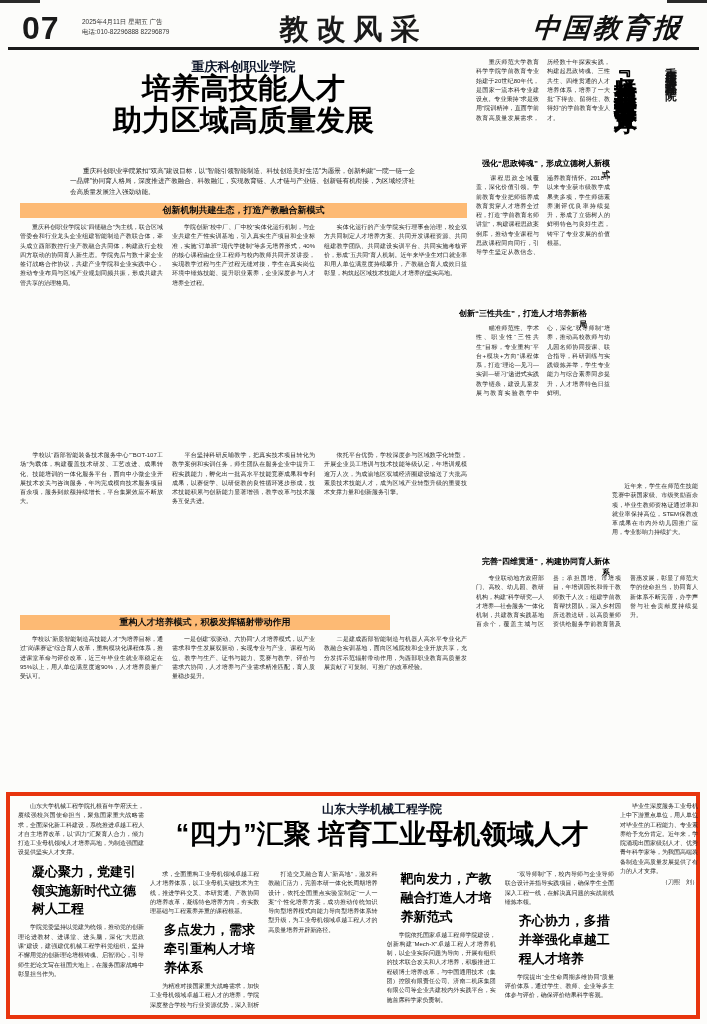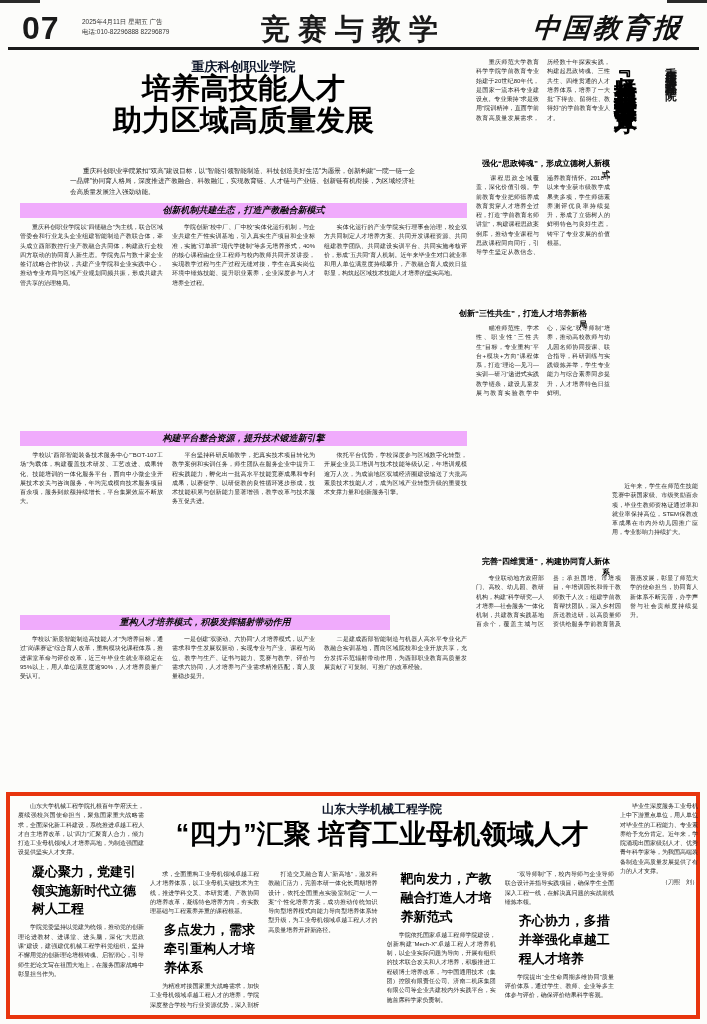--- a/index.html
+++ b/index.html
@@ -12,21 +12,21 @@
   .meta { font-size:6.5px; color:#333; line-height:1.6; }
   .section-title { font-size:29px; font-weight:bold; letter-spacing:8px; font-family:"DejaVu Serif", serif; }
   .masthead { font-size:27px; font-weight:bold; font-family:"DejaVu Serif", serif; font-style:italic; transform:skewX(-4deg); letter-spacing:3px; color:#111; }
   .header-rule { left:8px; top:47px; width:691px; height:2.5px; background:#1b1b1b; }
   .corner-mark { height:3px; background:#2a2a2a; top:0; }
 
   
   .kicker { font-size:13px; font-weight:bold; text-align:center; color:#0f172a; }
   .headline { font-weight:bold; text-align:center; color:#000; font-family:"Liberation Sans", sans-serif; }
   .lead { font-size:6.5px; line-height:1.6; text-align:justify; color:#222; }
-  .band { background:#f0abfc; text-align:center; font-weight:bold; font-size:9px; line-height:15px; color:#0d0d0d;font-style:italic; }
+  .band { background:#fdba74; text-align:center; font-weight:bold; font-size:9px; line-height:15px; color:#0d0d0d; }
   .cols { display:flex; gap:9px; overflow:hidden; }
   .cols > div { flex:1; }
   .col-text { font-size:6px; line-height:1.55; text-align:justify; color:#262626; overflow:hidden; }
   .subhead { font-size:13px; font-weight:bold; line-height:1.45; color:#000; margin:5px 0 4px 14px; }
   .rsubhead { font-size:8px; font-weight:bold; text-align:right; color:#000; }
 
   
   .v-headline { writing-mode:vertical-rl; font-size:23px; font-weight:bold; letter-spacing:2px; color:#000; }
   .v-kicker { writing-mode:vertical-rl; font-size:11.5px; font-weight:bold; letter-spacing:2px; color:#111; }
 
@@ -42,39 +42,38 @@
   <div class="abs corner-mark" style="left:0;width:40px;"></div>
   <div class="abs corner-mark" style="right:0;width:40px;"></div>
 
   <div class="abs" style="left:22px; top:10px;">
     <span class="pageno">07</span>
   </div>
   <div class="abs meta" style="left:82px; top:17px; width:170px;">
     <div>2025年4月11日 星期五 广告</div>
     <div>电话:010-82296888 82296879</div>
   </div>
-  <div class="abs section-title" style="left:0; top:10px; width:707px; text-align:center;">竞赛与教学</div>
+  <div class="abs section-title" style="left:0; top:10px; width:707px; text-align:center;">教改风采</div>
   <div class="abs masthead" style="right:24px; top:10px;">中国教育报</div>
   <div class="abs header-rule"></div>
 
   <div class="abs kicker" style="left:20px; top:58px; width:447px;">重庆科创职业学院</div>
   <div class="abs headline" style="left:20px; top:72px; width:447px; font-size:29px; line-height:1.12;">
     <div>培养高技能人才</div>
     <div>助力区域高质量发展</div>
   </div>
   <div class="abs lead" style="left:70px; top:166px; width:345px; height:34px; overflow:hidden;">　　重庆科创职业学院紧扣“双高”建设目标，以“智能引领智能制造、科技创造美好生活”为愿景，创新构建“一院一链一企一品牌”协同育人格局，深度推进产教融合、科教融汇，实现教育链、人才链与产业链、创新链有机衔接，为区域经济社会高质量发展注入强劲动能。</div>
 
   <div class="abs band" style="left:20px; top:203px; width:447px; height:15px;">创新机制共建生态，打造产教融合新模式</div>
   <div class="abs cols" style="left:20px; top:223px; width:447px; height:203px;">
     <div class="col-text">　　重庆科创职业学院以“四链融合”为主线，联合区域管委会和行业龙头企业组建智能制造产教联合体，牵头成立西部数控行业产教融合共同体，构建政行企校四方联动的协同育人新生态。学院先后与数十家企业签订战略合作协议，共建产业学院和企业实践中心，推动专业布局与区域产业规划同频共振，形成共建共管共享的治理格局。</div>
     <div class="col-text">　　学院创新“校中厂、厂中校”实体化运行机制，与企业共建生产性实训基地，引入真实生产项目和企业标准，实施“订单班”“现代学徒制”等多元培养形式，40%的核心课程由企业工程师与校内教师共同开发讲授，实现教学过程与生产过程无缝对接，学生在真实岗位环境中锤炼技能、提升职业素养，企业深度参与人才培养全过程。</div>
     <div class="col-text">　　实体化运行的产业学院实行理事会治理，校企双方共同制定人才培养方案、共同开发课程资源、共同组建教学团队、共同建设实训平台、共同实施考核评价，形成“五共同”育人机制。近年来毕业生对口就业率和用人单位满意度持续攀升，产教融合育人成效日益彰显，构筑起区域技术技能人才培养的坚实高地。</div>
   </div>
 
-  <div class="abs band" style="left:20px; top:431px; width:447px; height:15px;">构建平台整合资源，提升技术锻造新引擎</div>
   <div class="abs cols" style="left:20px; top:451px; width:447px; height:160px;">
     <div class="col-text">　　学校以“西部智能装备技术服务中心”“BOT-107工场”为载体，构建覆盖技术研发、工艺改进、成果转化、技能培训的一体化服务平台，面向中小微企业开展技术攻关与咨询服务，年均完成横向技术服务项目百余项，服务到款额持续增长，平台集聚效应不断放大。</div>
     <div class="col-text">　　平台坚持科研反哺教学，把真实技术项目转化为教学案例和实训任务，师生团队在服务企业中提升工程实践能力，孵化出一批高水平技能竞赛成果和专利成果，以赛促学、以研促教的良性循环逐步形成，技术技能积累与创新能力显著增强，教学改革与技术服务互促共进。</div>
     <div class="col-text">　　依托平台优势，学校深度参与区域数字化转型，开展企业员工培训与技术技能等级认定，年培训规模逾万人次，为成渝地区双城经济圈建设输送了大批高素质技术技能人才，成为区域产业转型升级的重要技术支撑力量和创新服务引擎。</div>
   </div>
 
   <div class="abs band" style="left:20px; top:615px; width:370px; height:15px;">重构人才培养模式，积极发挥辐射带动作用</div>
   <div class="abs cols" style="left:20px; top:635px; width:447px; height:150px;">
     <div class="col-text">　　学校以“新质智能制造高技能人才”为培养目标，通过“岗课赛证”综合育人改革，重构模块化课程体系，推进课堂革命与评价改革，近三年毕业生就业率稳定在95%以上，用人单位满意度逾90%，人才培养质量广受认可。</div>
     <div class="col-text">　　一是创建“双驱动、六协同”人才培养模式，以产业需求和学生发展双驱动，实现专业与产业、课程与岗位、教学与生产、证书与能力、竞赛与教学、评价与需求六协同，人才培养与产业需求精准匹配，育人质量稳步提升。</div>

